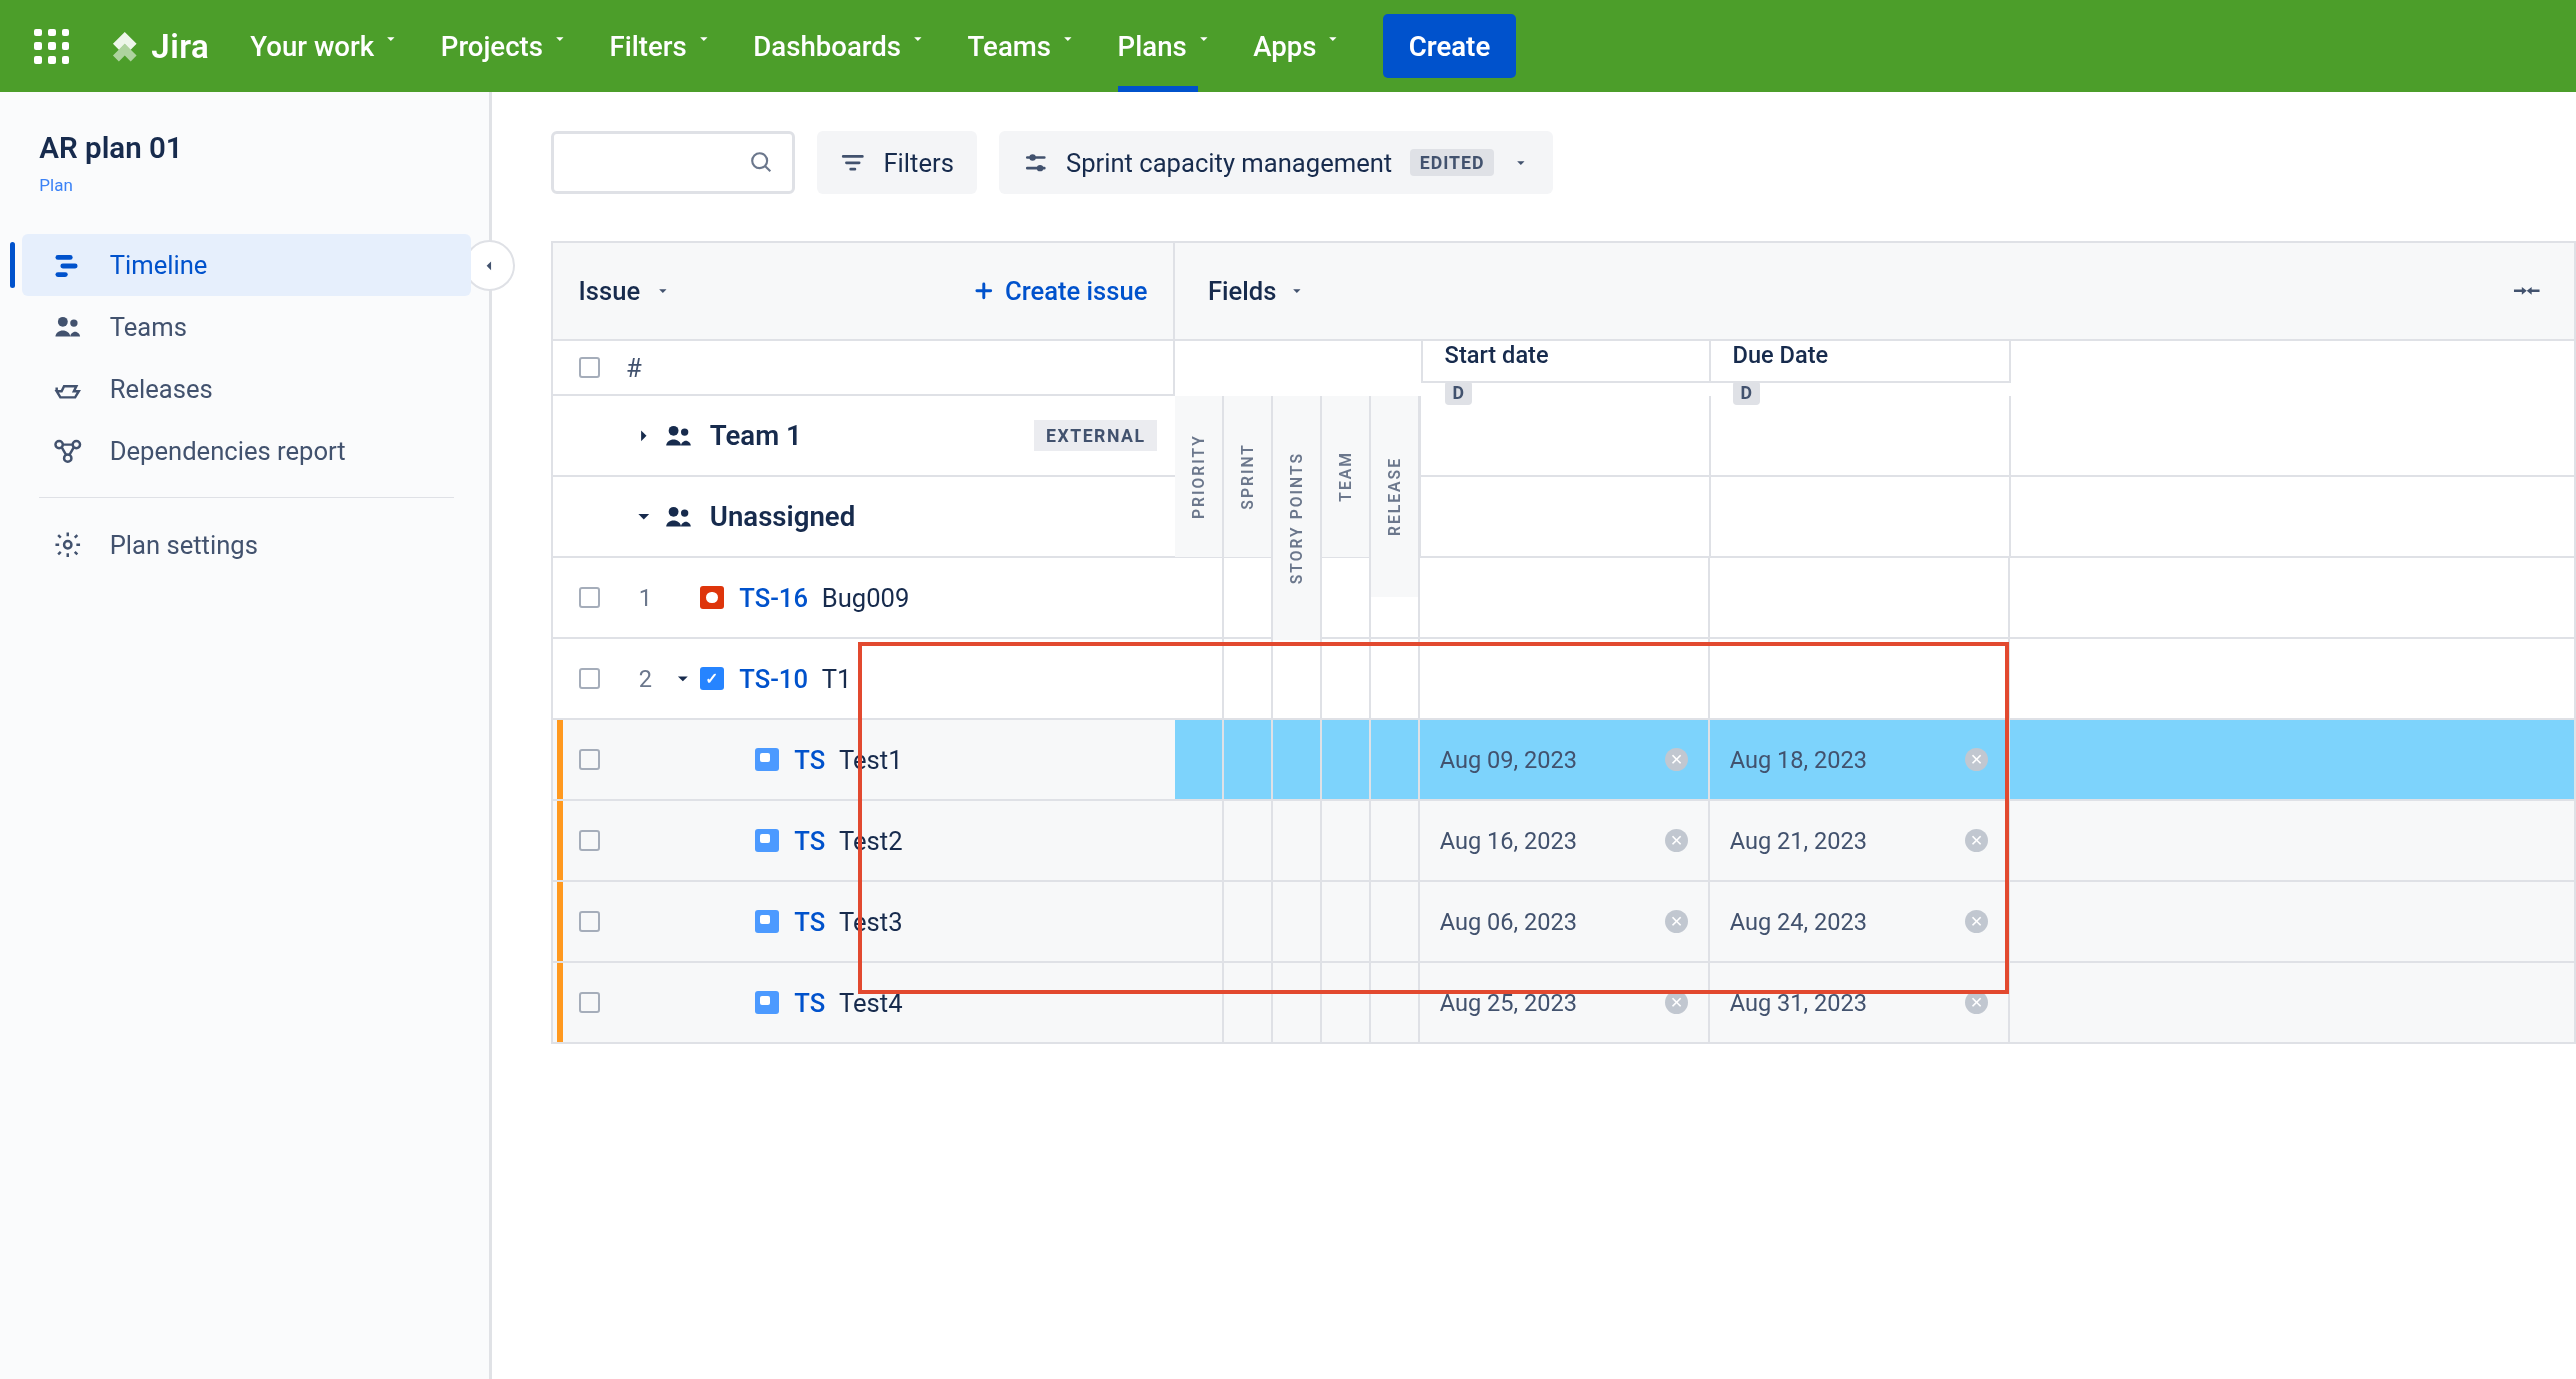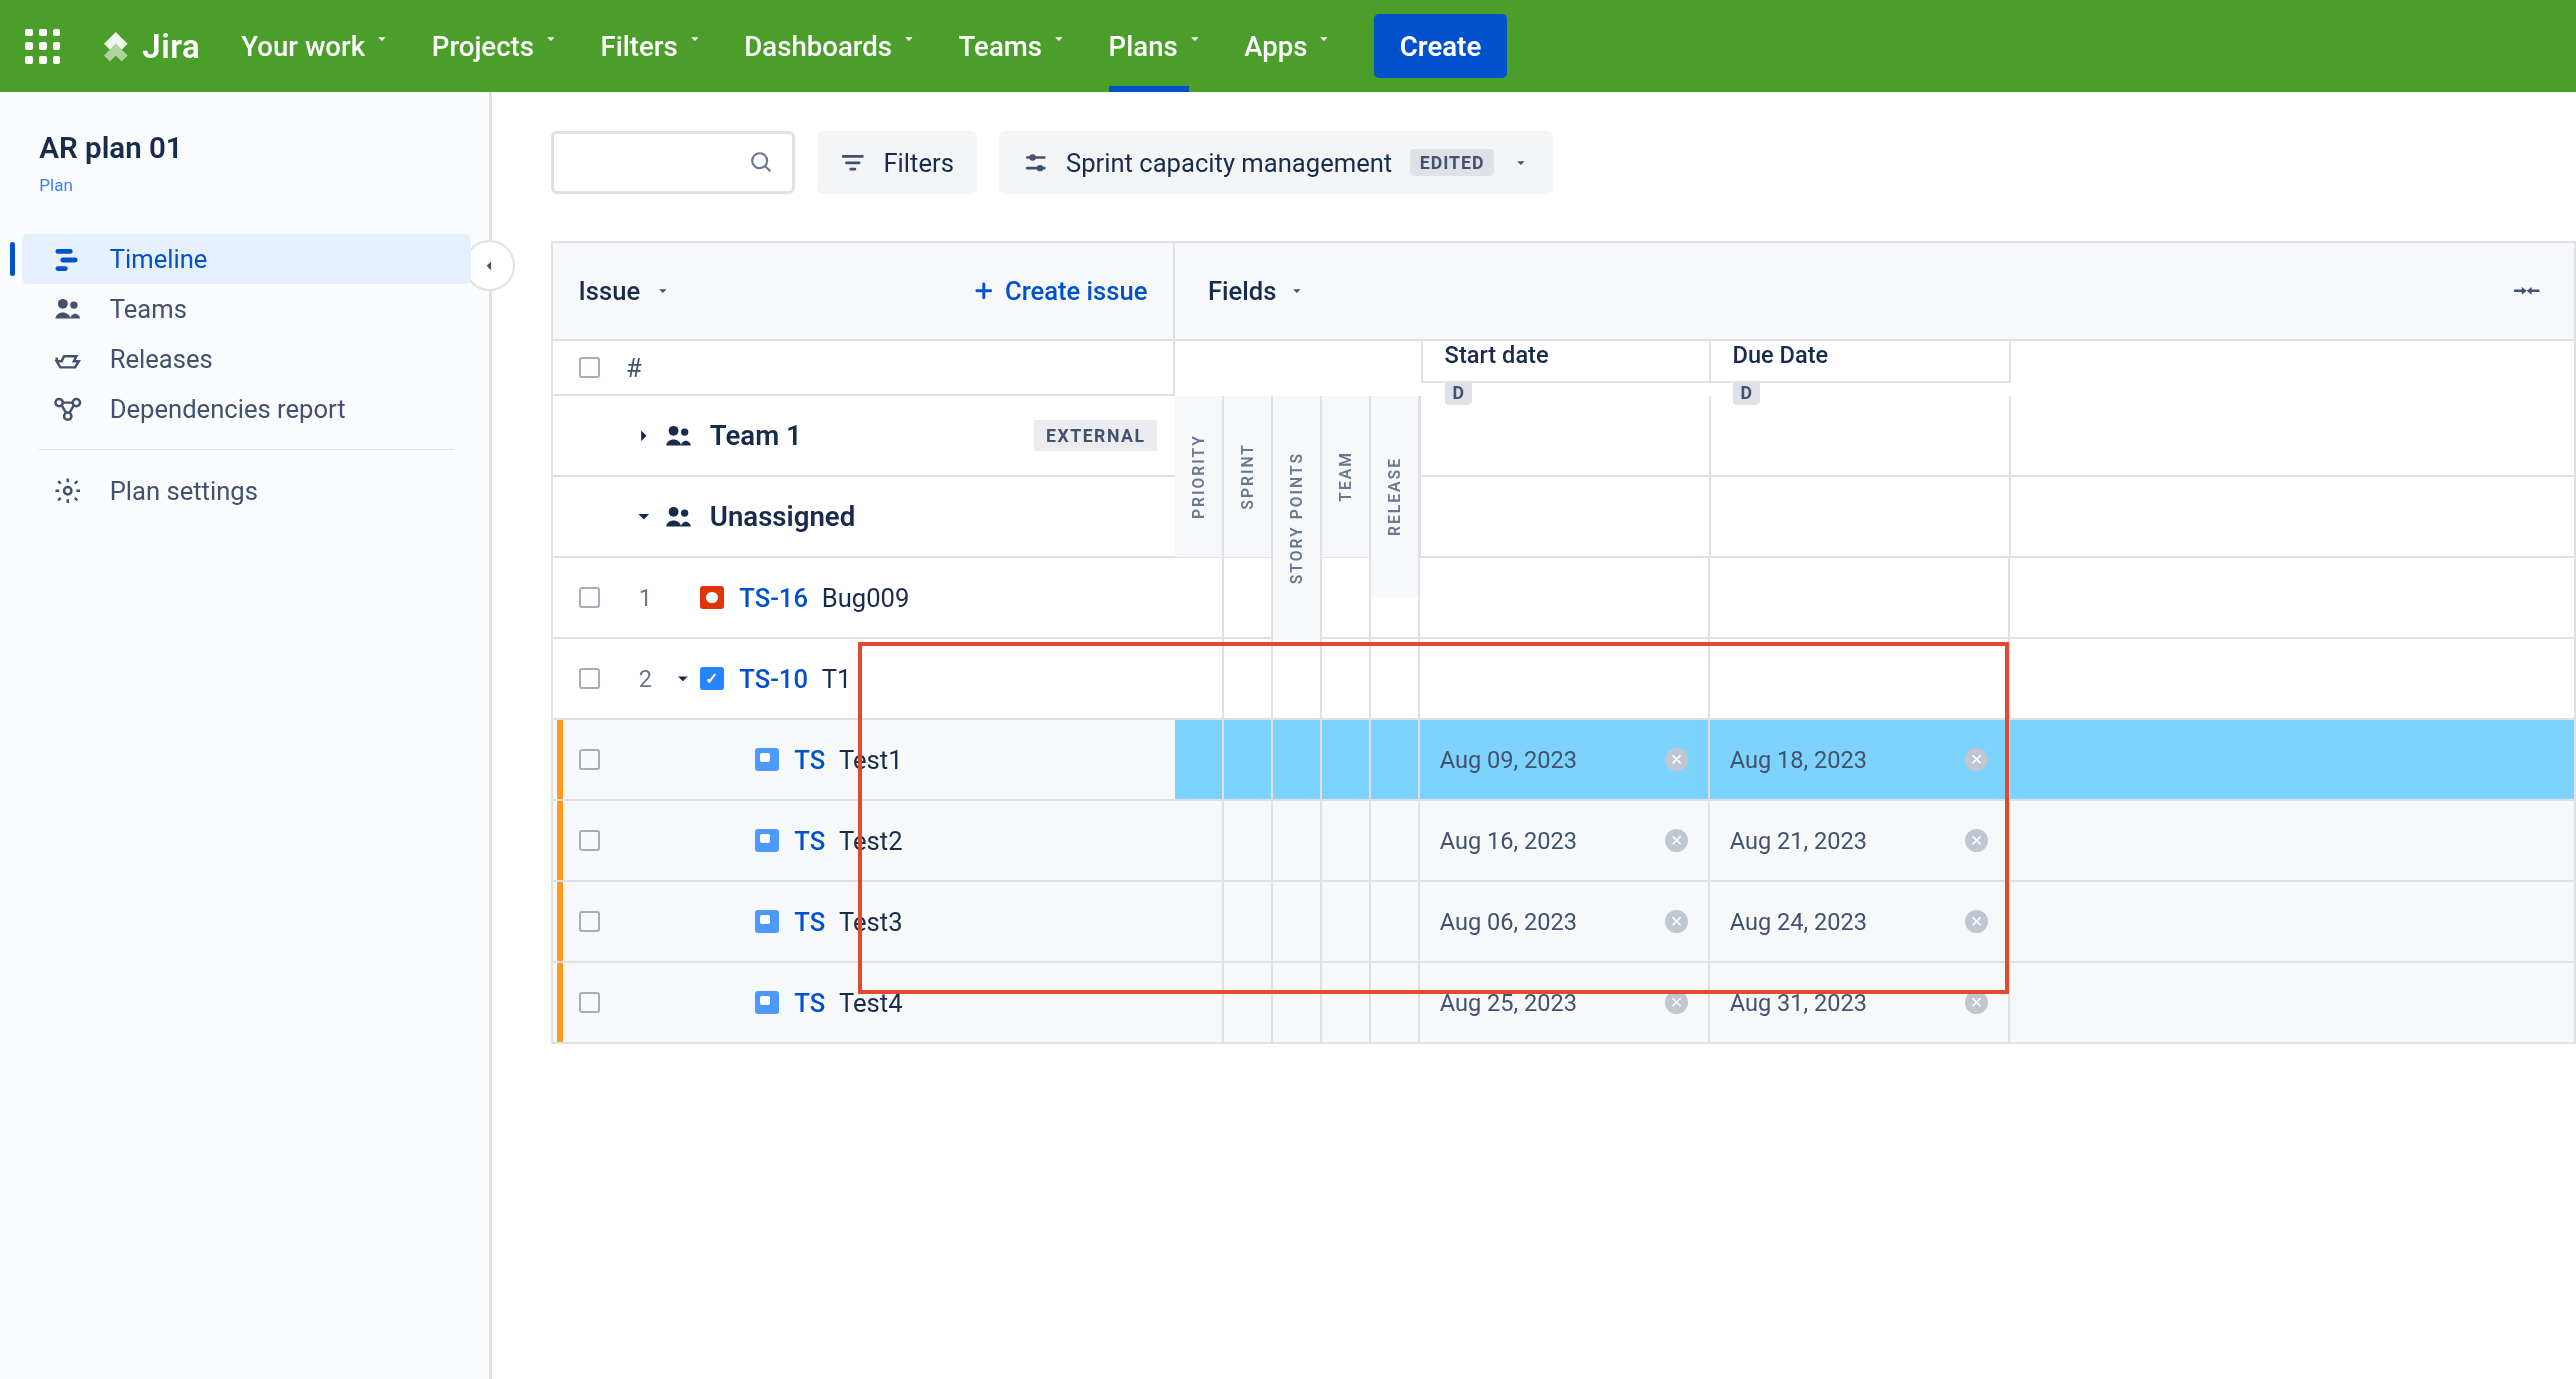--- a/index.html
+++ b/index.html
@@ -1,36 +1,36 @@
 <!DOCTYPE html>
 <html><head>
   <meta charset="utf-8">
   <style>
     * { box-sizing: border-box; margin:0; padding:0; font-family:-apple-system,"Segoe UI",Roboto,"Helvetica Neue",Arial,sans-serif; }
     body { overflow:hidden; height:100vh; width:100vw; font-size:23.6px; color:#172B4D; }
 
     
-    .topnav { background:#4C9E2A; height:92px; display:flex; align-items:center; padding:0 25px; gap:41px; color:#fff; }
+    .topnav { background:#4C9E2A; height:92px; display:flex; align-items:center; padding:0 34px; gap:41px; color:#fff; }
     .app-grid { width:35px; height:35px; display:grid; grid-template-columns:repeat(3,7.9px); grid-template-rows:repeat(3,7.9px); gap:5.9px; cursor:pointer; }
     .app-grid span{ background:#fff; border-radius:2px; }
     .jira-logo { display:flex; align-items:center; gap:9.8px; color:#fff; font-weight:600; font-size:33px; letter-spacing:0.5px; }
     .jira-mark { width:31.5px; height:31.5px; }
     .nav-item { display:flex; align-items:flex-start; gap:7.9px; font-size:27.6px; font-weight:500; cursor:pointer; position:relative; }
     .nav-item.active::after{ content:""; position:absolute; bottom:-29.5px; left:0; right:13.8px; height:5.9px; background:#0052CC; }
     .chev{ width:17.7px; height:17.7px; }
     .create-btn{ background:#0052CC; color:#fff; padding:15.7px 25.6px; border-radius:4.9px; font-weight:600; font-size:27.6px; cursor:pointer; }
 
     
     .shell{ display:flex; height:calc(100vh - 92px); }
     .sidebar{ width:492px; border-right:3px solid #E0E2E6; padding:39px 5.9px 0 9.8px; position:relative; background:#FAFBFC; }
     .sidebar .plan-head{ padding:0 29.5px 39px 29.5px; }
     .plan-title{ font-weight:600; font-size:29.5px; color:#172B4D; }
     .plan-sub{ font-size:17px; color:#3b82f6; margin-top:9.8px; }
     .collapse-btn{ position:absolute; right:-25.6px; top:148px; width:51px; height:51px; border:2px solid #DFE1E6; background:#fff; border-radius:50%; display:flex; align-items:center; justify-content:center; cursor:pointer; }
-    .side-item{ display:flex; align-items:center; gap:25.6px; height:50px; padding:0 29.5px; font-size:25.6px; color:#42526E; cursor:pointer; border-radius:5.9px; margin:0 11.8px; }
+    .side-item{ display:flex; align-items:center; gap:25.6px; height:62px; padding:0 29.5px; font-size:25.6px; color:#42526E; cursor:pointer; border-radius:5.9px; margin:0 11.8px; }
     .side-item.active{ background:#E6EFFC; color:#0052CC; position:relative; }
     .side-item.active::before{ content:""; position:absolute; left:-11.8px; top:7.9px; bottom:7.9px; width:4.9px; background:#0052CC; border-radius:3px; }
     .side-icon{ width:33px; height:33px; display:flex; align-items:center; justify-content:center; }
     .side-sep{ height:1px; background:#DFE1E6; margin:15.7px 29.5px; }
 
     
     .content{ flex:1; padding:39px 0 0 59px; overflow:auto; }
     .toolbar{ display:flex; align-items:center; gap:21.6px; margin-bottom:47px; }
     .search{ width:244px; height:63px; border:3px solid #DFE1E6; border-radius:5.9px; display:flex; align-items:center; justify-content:flex-end; padding:0 17.7px; }
     .pill{ height:63px; border-radius:5.9px; background:#F4F5F7; display:flex; align-items:center; padding:0 23.6px; gap:17.7px; font-size:25.6px; cursor:pointer; }

